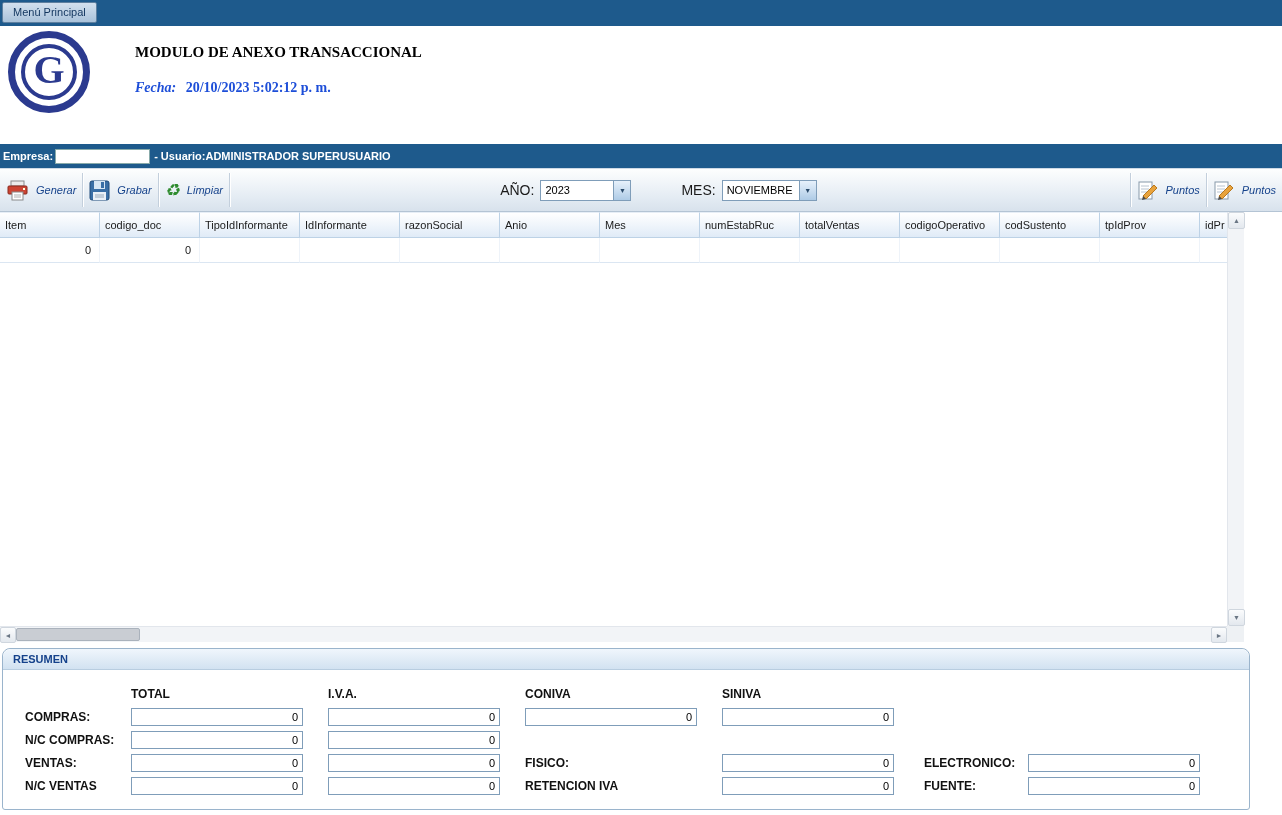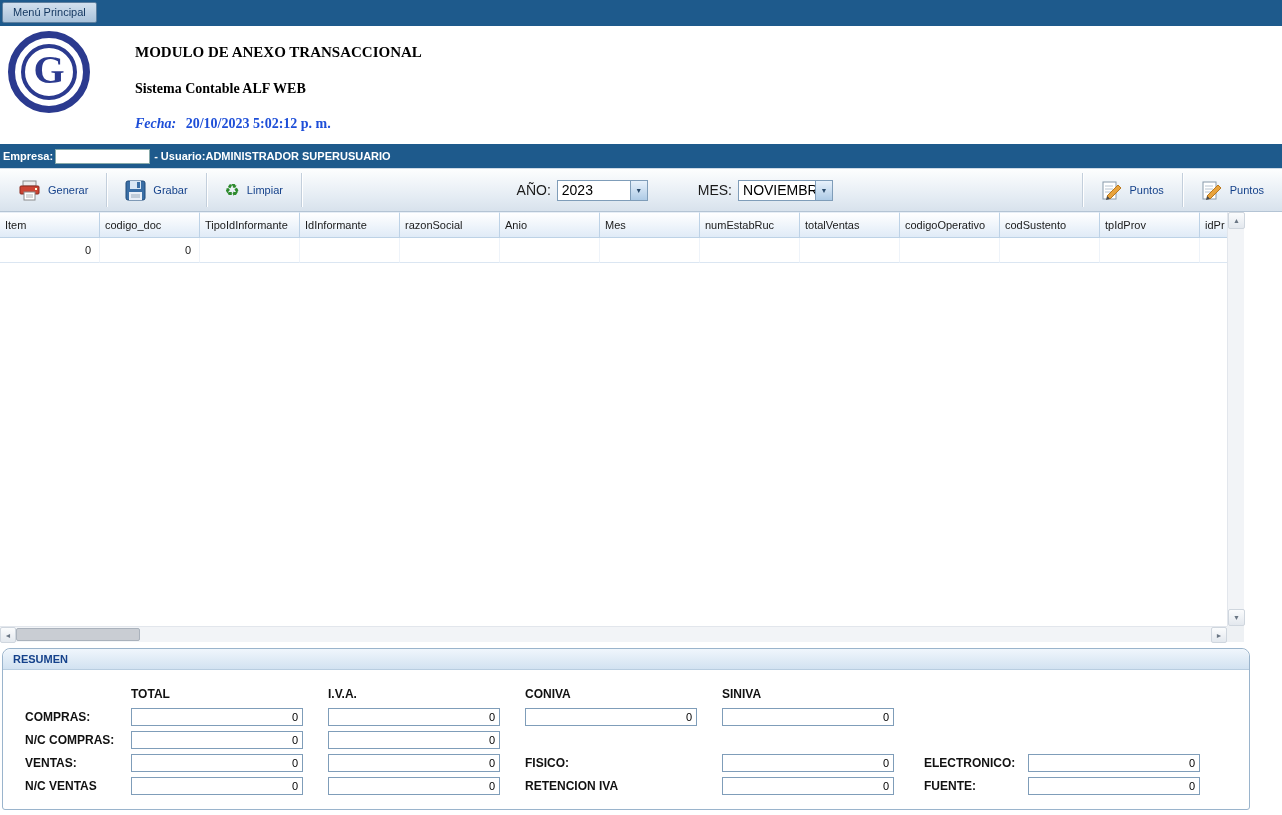--- a/index.html
+++ b/index.html
@@ -25,28 +25,28 @@
   .h-fecha .fvalue { font-weight:bold; margin-left:6px; }
 
   
   .userbar { height:24px; background:#1e5a8c; display:flex; align-items:center; padding-left:3px;
     color:#fff; font-size:11px; font-weight:bold; }
   .empresa-input { width:95px; height:15px; border:1px solid #8aa; background:#fff; margin:0 4px 0 2px; font-size:11px; }
 
   
   .toolbar { height:44px; background:linear-gradient(#fdfefe,#e3ebf3 70%,#d8e2ec);
     border-top:1px solid #cfdae6; border-bottom:1px solid #b4c4d4; display:flex; align-items:stretch; }
-  .tb-btn { display:flex; align-items:center; gap:7px; padding:0 18px; cursor:pointer;
-    font-size:11px; color:#15428b; }
+  .tb-btn { display:flex; align-items:center; gap:7px; padding:0 6px; cursor:pointer;
+    font-size:11px; color:#15428b;font-style:italic; }
   .tb-sep { width:1px; background:#c3cfdc; margin:4px 0; box-shadow:1px 0 0 #ffffff; }
   .tb-spacer1 { flex:1.9; } .tb-spacer2 { width:50px; } .tb-spacer3 { flex:2.2; }
   .tb-center { display:flex; align-items:center; gap:6px; }
   .tb-label { font-size:14px; color:#1a1a1a; }
   .dropdown { display:flex; align-items:center; height:21px; border:1px solid #7f9db9; background:#fff; cursor:pointer; }
-  .dd-value { font-size:14px; color:#000; padding:0 4px; display:block; overflow:hidden; white-space:nowrap; }
+  .dd-value { font-size:11px; color:#000; padding:0 4px; display:block; overflow:hidden; white-space:nowrap; }
   .dd-anio .dd-value { width:72px; } .dd-mes .dd-value { width:76px; }
   .dd-btn { width:17px; height:100%; background:linear-gradient(#e7f1fb,#aecbe6); border-left:1px solid #7f9db9;
     display:flex; align-items:center; justify-content:center; font-size:7px; color:#2a4a6a; }
   .recycle { font-size:17px; color:#2e8b2e; line-height:1; }
 
   
   .grid-wrap { position:relative; width:1244px; height:430px; background:#fff; }
   .grid-content { position:absolute; left:0; top:0; width:1227px; bottom:16px; overflow:hidden; background:#fff; }
   .grid-header-row { display:flex; height:26px; width:1300px; }
   .ghead { width:100px; flex:0 0 100px; background:linear-gradient(#ffffff,#e0ebf7);
@@ -90,21 +90,20 @@
 </div>
 
 <div class="header">
   <div class="logo">
     <div class="logo-inner">
       <span class="logo-g">G</span>
     </div>
   </div>
   <div class="header-text">
     <div class="h-title">MODULO DE ANEXO TRANSACCIONAL</div>
-    <div class="h-sub">Sistema Contable ALF WEB</div>
     <div class="h-fecha">
       <span class="flabel">Fecha:</span>
       <span class="fvalue">20/10/2023 5:02:12 p. m.</span>
     </div>
   </div>
 </div>
 
 <div class="userbar">
   <span>Empresa:</span>
   <input class="empresa-input" value="" style="">

